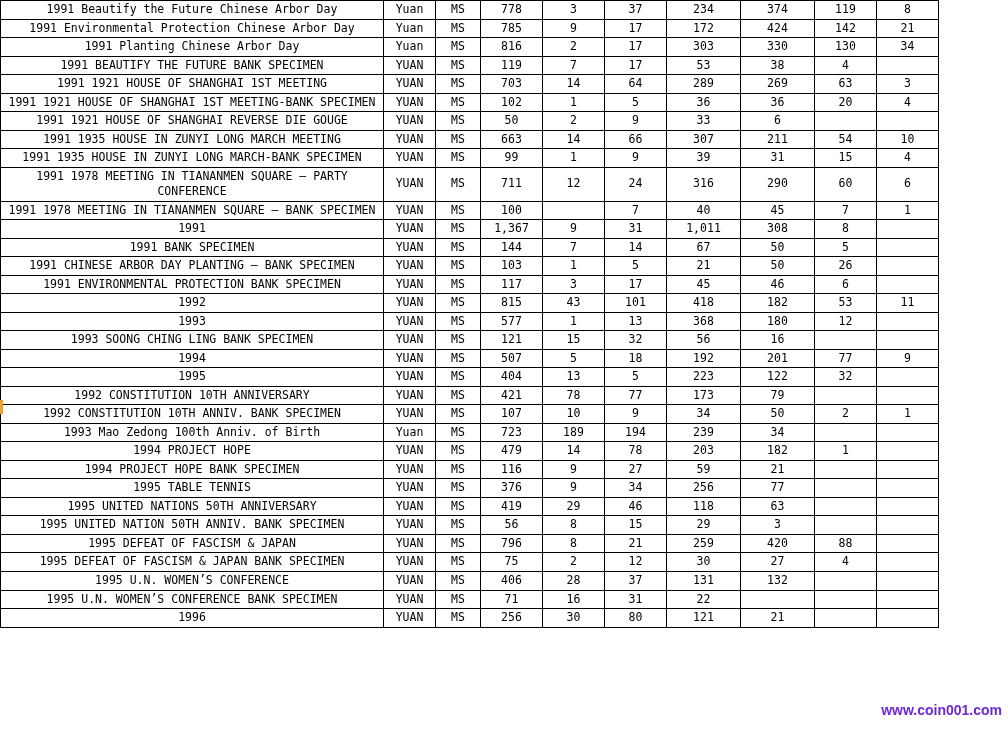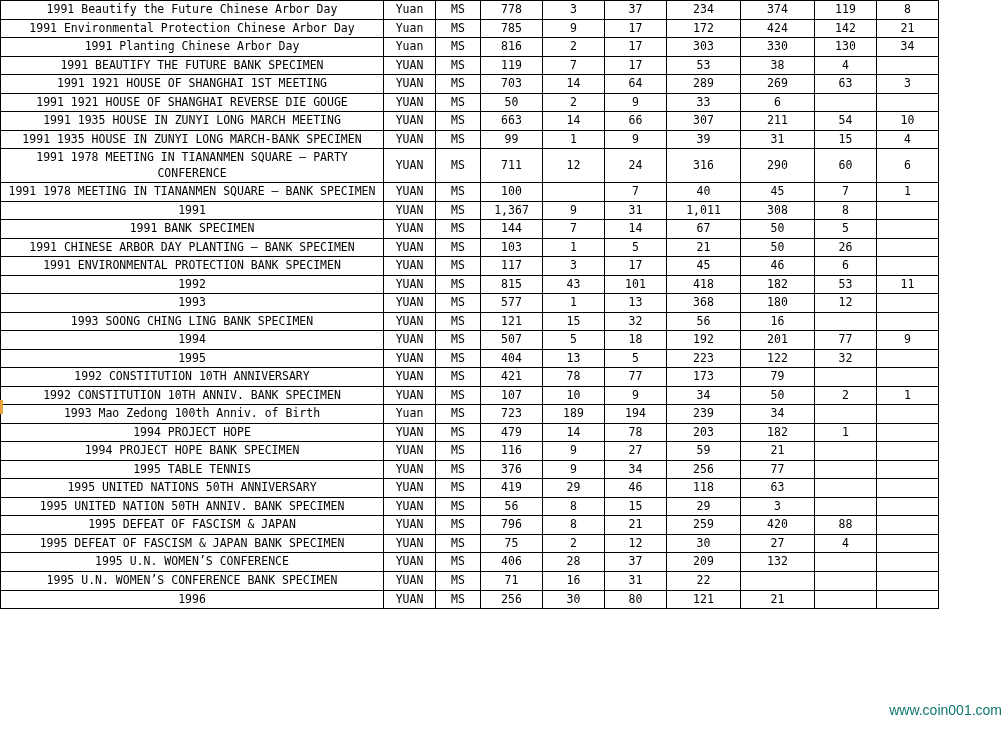--- a/index.html
+++ b/index.html
@@ -52,22 +52,22 @@
   col.w-g4     { width: 74px;  }
   col.w-g5     { width: 62px;  }
   col.w-g6     { width: 62px;  }
   
   .watermark {
     position: absolute;
     right: 6px;
     bottom: 22px;
     font-family: "Liberation Sans", sans-serif;
     font-size: 14px;
-    font-weight: normal;
-    color: #0f766e;
+    font-weight: bold;
+    color: #6d28d9;
     letter-spacing: 0px;
     pointer-events: none;
     margin-left: 25px;
   }
   .left-marker {
     position: absolute;
     left: 0px;
     top: 400px;
     width: 3px;
     height: 14px;
@@ -145,20 +145,32 @@
         <td class="c-grade">MS</td>
         <td class="c-num">703</td>
         <td class="c-num">14</td>
         <td class="c-num">64</td>
         <td class="c-num">289</td>
         <td class="c-num">269</td>
         <td class="c-num">63</td>
         <td class="c-num">3</td>
       </tr>
       <tr>
+        <td class="c-desc">1991 1921 HOUSE OF SHANGHAI 1ST MEETING-BANK SPECIMEN</td>
+        <td class="c-cur">YUAN</td>
+        <td class="c-grade">MS</td>
+        <td class="c-num">102</td>
+        <td class="c-num">1</td>
+        <td class="c-num">5</td>
+        <td class="c-num">36</td>
+        <td class="c-num">36</td>
+        <td class="c-num">20</td>
+        <td class="c-num">4</td>
+      </tr>
+      <tr>
         <td class="c-desc">1991 1921 HOUSE OF SHANGHAI REVERSE DIE GOUGE</td>
         <td class="c-cur">YUAN</td>
         <td class="c-grade">MS</td>
         <td class="c-num">50</td>
         <td class="c-num">2</td>
         <td class="c-num">9</td>
         <td class="c-num">33</td>
         <td class="c-num">6</td>
         <td class="c-num"></td>
         <td class="c-num"></td>
@@ -439,21 +451,21 @@
         <td class="c-num">4</td>
         <td class="c-num"></td>
       </tr>
       <tr>
         <td class="c-desc">1995 U.N. WOMEN’S CONFERENCE</td>
         <td class="c-cur">YUAN</td>
         <td class="c-grade">MS</td>
         <td class="c-num">406</td>
         <td class="c-num">28</td>
         <td class="c-num">37</td>
-        <td class="c-num">209</td>
+        <td class="c-num">131</td>
         <td class="c-num">132</td>
         <td class="c-num"></td>
         <td class="c-num"></td>
       </tr>
       <tr>
         <td class="c-desc">1995 U.N. WOMEN’S CONFERENCE BANK SPECIMEN</td>
         <td class="c-cur">YUAN</td>
         <td class="c-grade">MS</td>
         <td class="c-num">71</td>
         <td class="c-num">16</td>

